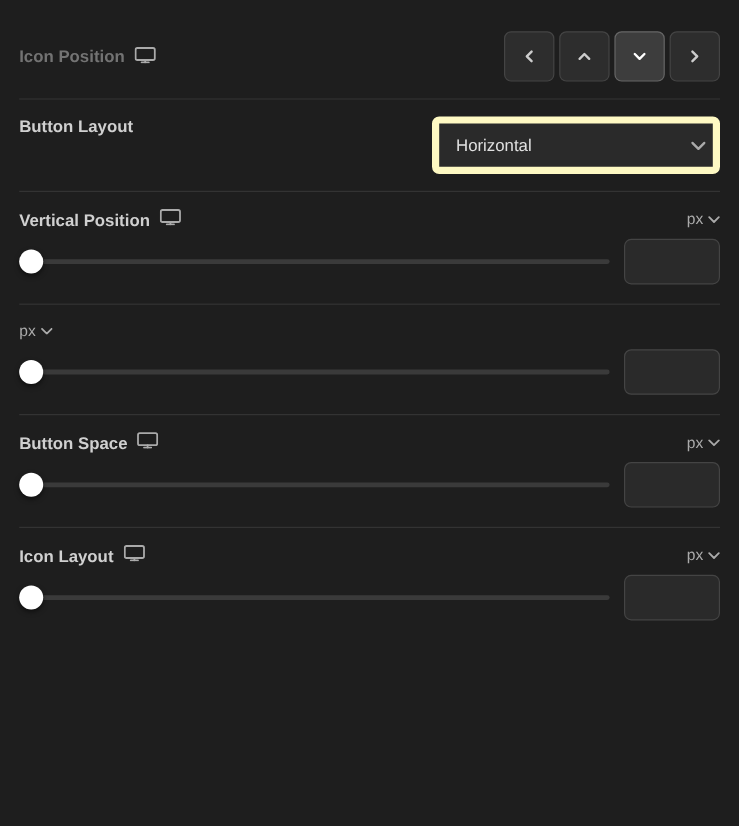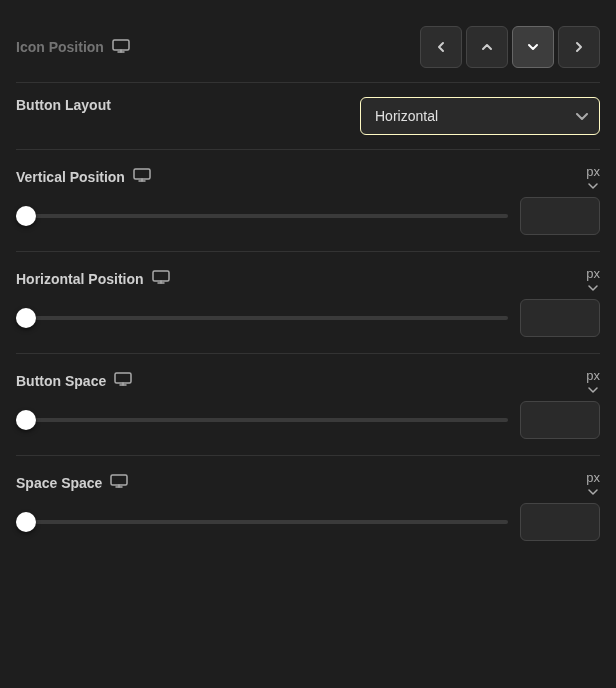--- a/index.html
+++ b/index.html
@@ -78,21 +78,21 @@
 
     .select-wrapper {
       position: relative;
       width: 240px;
     }
 
     .styled-select {
       width: 100%;
       padding: 10px 36px 10px 14px;
       background-color: #2a2a2a;
-      border: 1px solid #fef9c3;
+      border: 6px solid #fef9c3;
       border-radius: 6px;
       color: #e0e0e0;
       font-size: 14px;
       appearance: none;
       cursor: pointer;
       outline: none;
     }
 
     .select-arrow {
       position: absolute;
@@ -124,21 +124,20 @@
       flex: 1;
     }
 
     .px-selector {
       display: flex;
       align-items: center;
       gap: 4px;
       color: #aaa;
       font-size: 13px;
       cursor: pointer;
-      flex-direction: column;
     }
 
     .slider-row {
       display: flex;
       align-items: center;
       gap: 12px;
       padding: 0 16px;
     }
 
     .slider-container {
@@ -286,30 +285,20 @@
       <input type="range" min="0" max="100" value="0" style="">
     </div>
     <input type="text" class="value-input" value="" style="">
   </div>
 </div>
 
 <div class="divider"></div>
 
 <div class="slider-section">
   <div class="slider-header">
-    <div class="slider-header-label">
-      <span>Horizontal Position</span>
-      <span>
-        <svg viewBox="0 0 18 14" fill="none" xmlns="http://www.w3.org/2000/svg" width="18" height="14">
-          <rect x="1" y="1" width="16" height="10" rx="1.5" stroke="#aaa" stroke-width="1.5" fill="none"></rect>
-          <path d="M6 13h6" stroke="#aaa" stroke-width="1.5" stroke-linecap="round"></path>
-          <path d="M9 11v2" stroke="#aaa" stroke-width="1.5" stroke-linecap="round"></path>
-        </svg>
-      </span>
-    </div>
     <div class="px-selector">
       <span>px</span>
       <svg width="10" height="6" viewBox="0 0 10 6" fill="none">
         <path d="M1 1l4 4 4-4" stroke="#aaa" stroke-width="1.5" stroke-linecap="round" stroke-linejoin="round"></path>
       </svg>
     </div>
   </div>
   <div class="slider-row">
     <div class="slider-container">
       <div class="slider-track">
@@ -351,21 +340,21 @@
     </div>
     <input type="text" class="value-input" value="" style="">
   </div>
 </div>
 
 <div class="divider"></div>
 
 <div class="slider-section">
   <div class="slider-header">
     <div class="slider-header-label">
-      <span>Space Space</span>
+      <span>Icon Layout</span>
       <span>
         <svg viewBox="0 0 18 14" fill="none" xmlns="http://www.w3.org/2000/svg" width="18" height="14">
           <rect x="1" y="1" width="16" height="10" rx="1.5" stroke="#aaa" stroke-width="1.5" fill="none"></rect>
           <path d="M6 13h6" stroke="#aaa" stroke-width="1.5" stroke-linecap="round"></path>
           <path d="M9 11v2" stroke="#aaa" stroke-width="1.5" stroke-linecap="round"></path>
         </svg>
       </span>
     </div>
     <div class="px-selector">
       <span>px</span>

